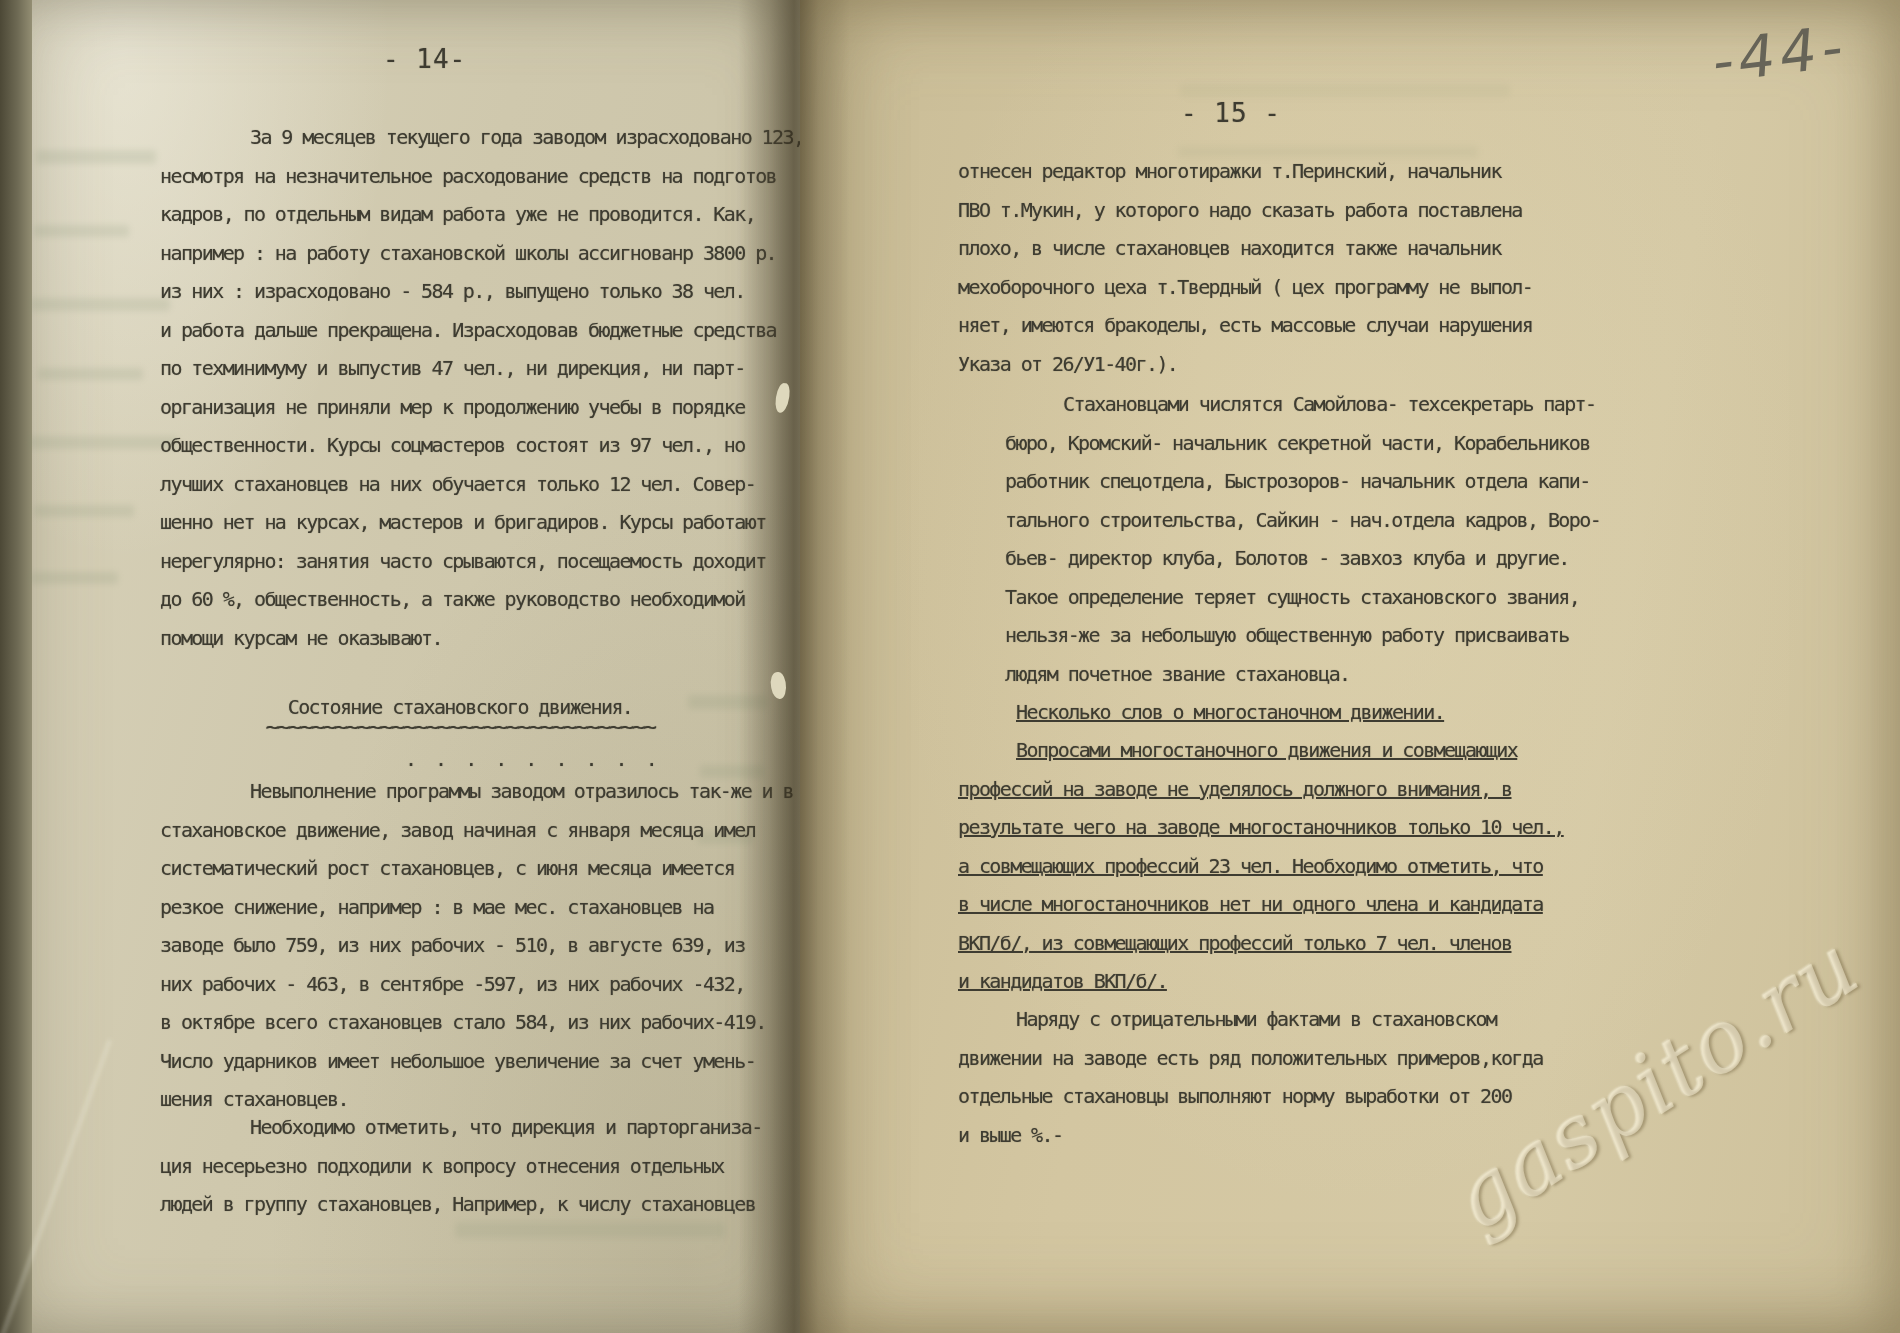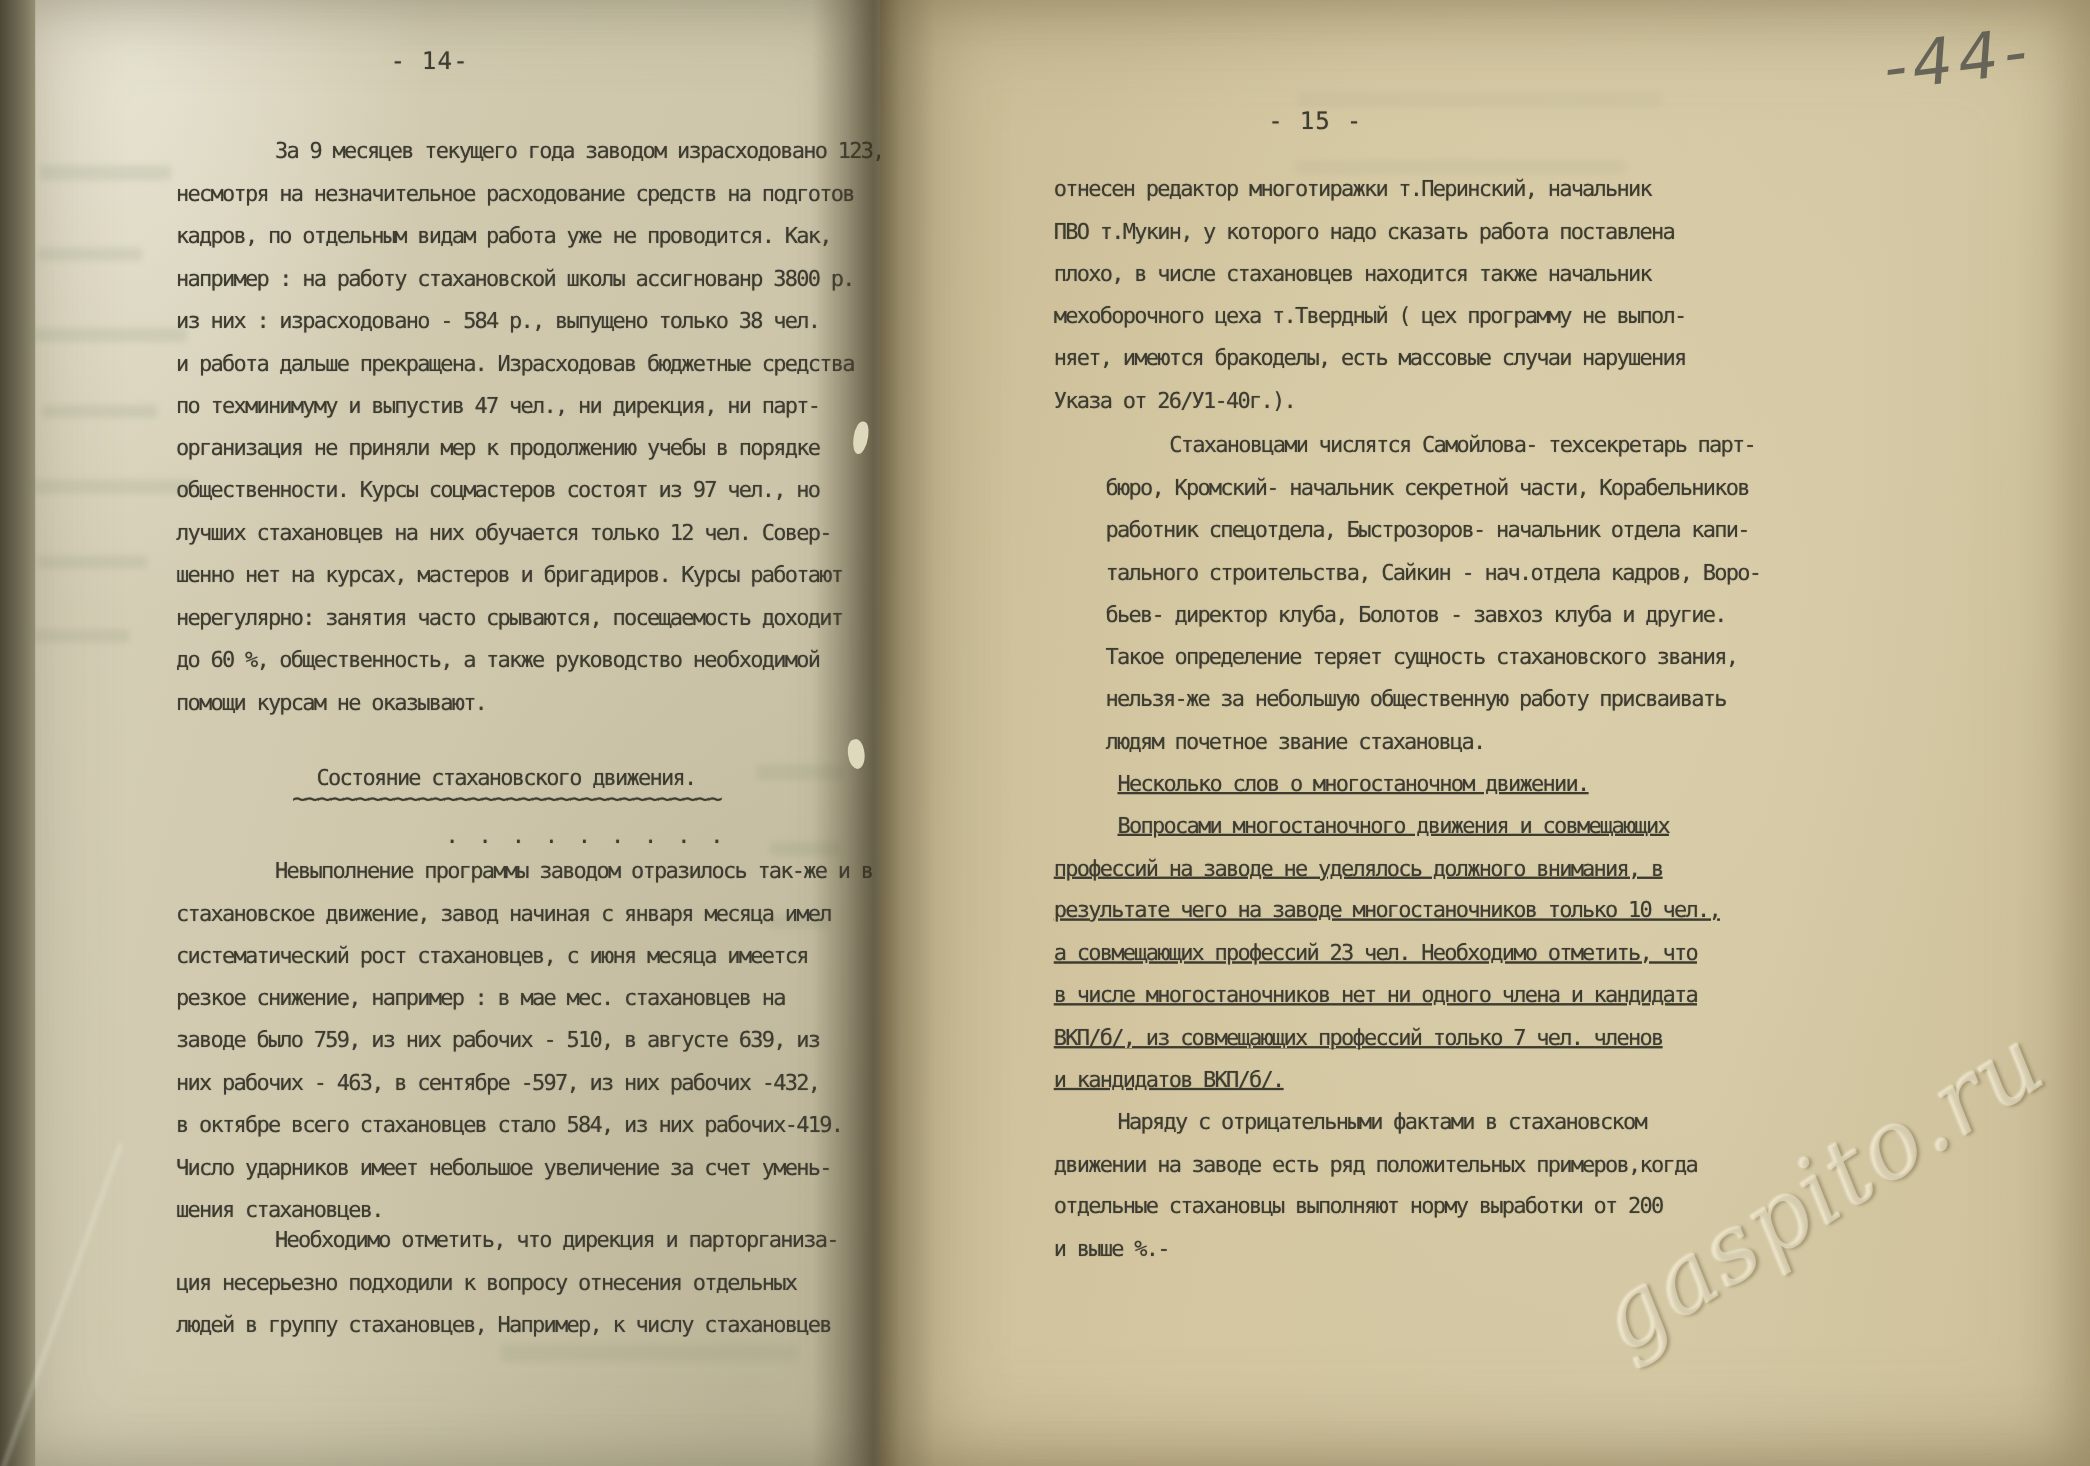--- a/index.html
+++ b/index.html
@@ -55,22 +55,22 @@
   .p14 .b4{top:1108px;}
   .p15 .b0{top:152px;}
   .p15 .b1{top:385px;margin-left:47px;}
   .p15 .b2{top:693px;text-decoration:underline;}
   .p15 .b3{top:731px;text-decoration:underline;}
   .p15 .b4{top:1000px;}
   .p14 .heading{left:90px;width:680px;text-align:center;}
   .underline-row{line-height:14px;letter-spacing:-2.4px;font-size:23px;margin-top:-7px;}
   .p14 .dots{left:375px;letter-spacing:3px;}
   .page-title{
-    position:absolute;z-index:3;color:#3e3c31;font-size:22px;letter-spacing:1px;
-    text-shadow:0 0 1px rgba(62,60,49,.55);white-space:pre;
+    position:absolute;z-index:3;color:#3e3c31;font-size:26px;letter-spacing:1px;
+    text-shadow:0 0 1px rgba(62,60,49,.55);white-space:pre;margin-left:28px;
   }
   .t14{left:325px;top:44px;}
   .t15{left:353px;top:98px;}
   
   .handwritten{
     position:absolute;left:1712px;top:20px;z-index:7;
     font-family:"DejaVu Sans",sans-serif;font-style:italic;font-size:58px;
     color:#55544c;transform:rotate(-7deg);letter-spacing:5px;opacity:.85;
   }
   

